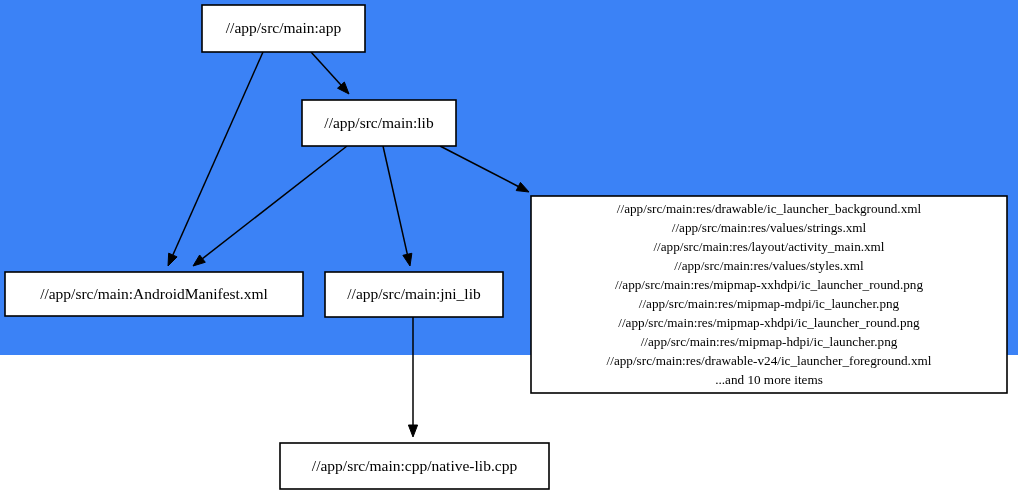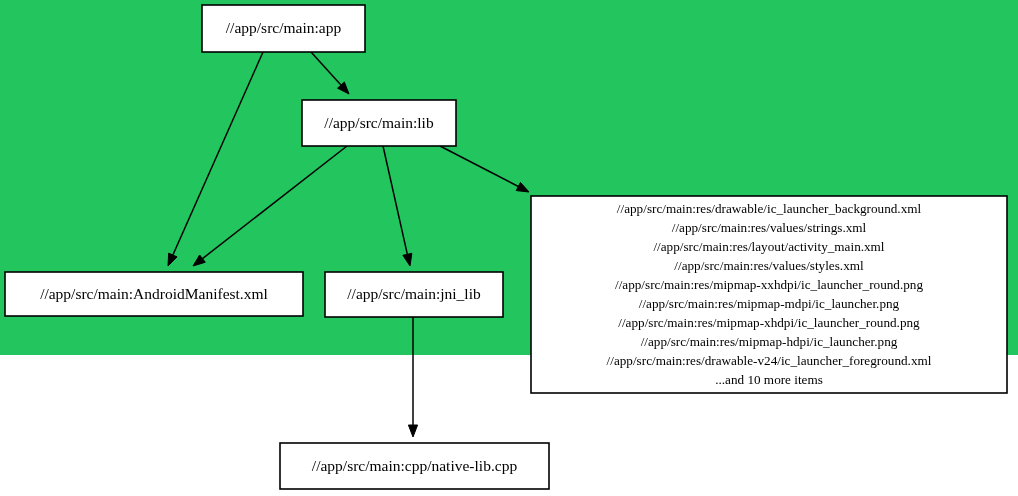--- a/index.html
+++ b/index.html
@@ -10,21 +10,21 @@
   body {
     width: 1018px;
     height: 496px;
     overflow: hidden;
     font-family: "Liberation Serif", "DejaVu Serif", serif;
   }
   #graph-root {
     position: relative;
     width: 1018px;
     height: 355px;
-    background: #22c55e;
+    background: #3b82f6;
     text-decoration: underline;
   }
   svg.graph-canvas {
     display: block;
     width: 1018px;
     height: 496px;
   }
   .node-box {
     fill: #ffffff;
     stroke: #000000;

